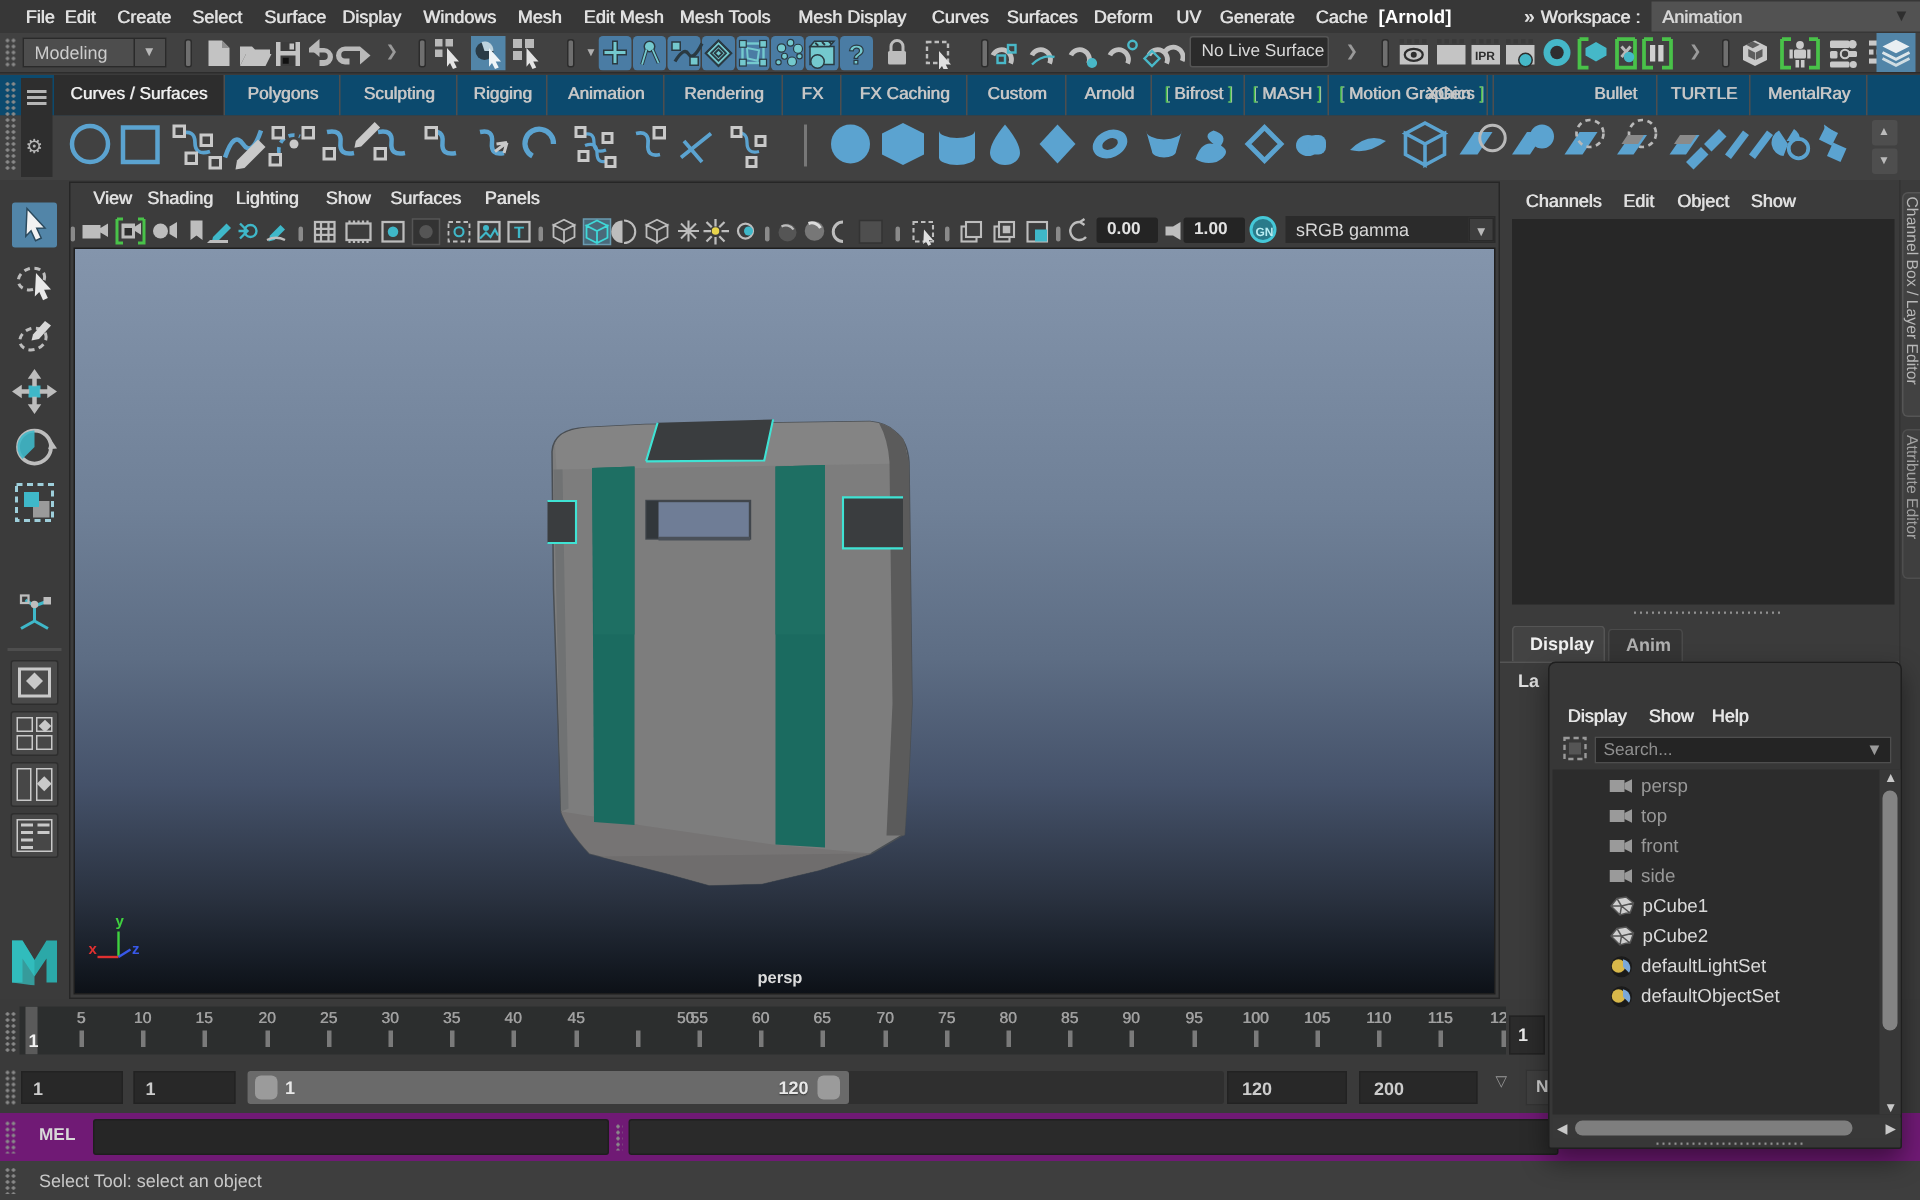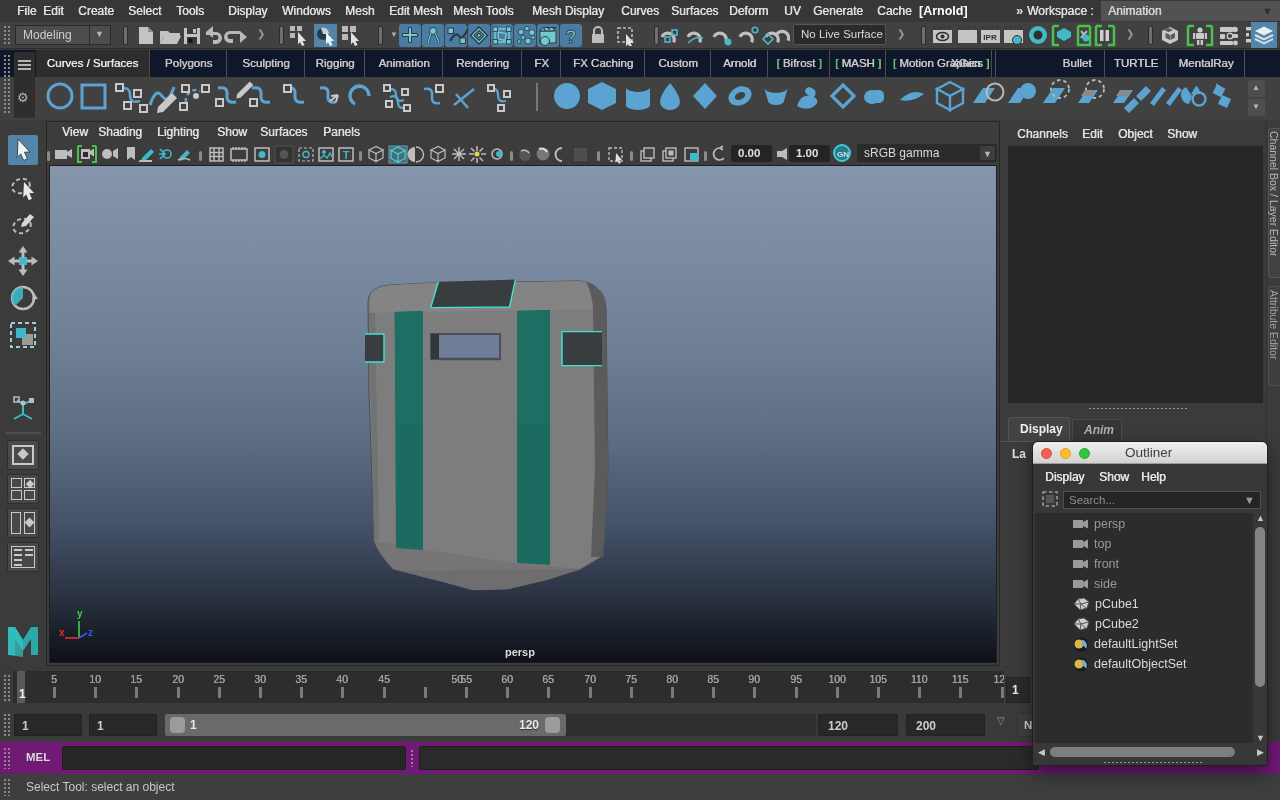--- a/index.html
+++ b/index.html
@@ -18,21 +18,21 @@
 .tlabel{position:absolute;top:2px;color:#a0a0a0;font-size:10.5px;transform:translateX(-50%);text-shadow:0.4px 0 0 #a0a0a0;}
 </style></head>
 <body>
 <div id="root">
 
 <div class="abs" id="menubar" style="left:0;top:0;width:1280px;height:22px;background:#373737;">
   <span class="abs mtxt" style="left:17px;top:4px;">File</span>
   <span class="abs mtxt" style="left:43px;top:4px;">Edit</span>
   <span class="abs mtxt" style="left:78px;top:4px;">Create</span>
   <span class="abs mtxt" style="left:128px;top:4px;">Select</span>
-  <span class="abs mtxt" style="left:176px;top:4px;">Tools</span>
+  <span class="abs mtxt" style="left:176px;top:4px;">Surface</span>
   <span class="abs mtxt" style="left:228px;top:4px;">Display</span>
   <span class="abs mtxt" style="left:282px;top:4px;">Windows</span>
   <span class="abs mtxt" style="left:345px;top:4px;">Mesh</span>
   <span class="abs mtxt" style="left:389px;top:4px;">Edit Mesh</span>
   <span class="abs mtxt" style="left:453px;top:4px;">Mesh Tools</span>
   <span class="abs mtxt" style="left:532px;top:4px;">Mesh Display</span>
   <span class="abs mtxt" style="left:621px;top:4px;">Curves</span>
   <span class="abs mtxt" style="left:671px;top:4px;">Surfaces</span>
   <span class="abs mtxt" style="left:729px;top:4px;">Deform</span>
   <span class="abs mtxt" style="left:784px;top:4px;">UV</span>
@@ -251,21 +251,21 @@
     </g>
   </svg>
   <div class="abs" style="left:1251px;top:0px;width:26px;height:26px;background:#5285a8;"></div>
   <svg class="abs" style="left:1253px;top:2px;" width="22" height="22" viewBox="0 0 22 22">
     <path d="M2,7 l9,-4.5 9,4.5 -9,4.5 z" fill="#e8eef2"></path>
     <path d="M2,11 l9,4.5 9,-4.5" fill="none" stroke="#dbe5ea" stroke-width="2"></path>
     <path d="M2,15 l9,4.5 9,-4.5" fill="none" stroke="#cfdce2" stroke-width="2"></path>
   </svg>
 </div>
 
-<div class="abs" id="tabrow" style="left:0;top:50px;width:1280px;height:27px;background:#0f172a;">
+<div class="abs" id="tabrow" style="left:0;top:50px;width:1280px;height:27px;background:#0c4a6e;">
   <div class="shtab" style="left:36px;width:114px;background:#2d2d2d;color:#f0f0f0;">Curves / Surfaces</div>
   <div class="shtab" style="left:151px;width:76px;">Polygons</div>
   <div class="shtab" style="left:228px;width:77px;">Sculpting</div>
   <div class="shtab" style="left:306px;width:59px;">Rigging</div>
   <div class="shtab" style="left:366px;width:77px;">Animation</div>
   <div class="shtab" style="left:444px;width:78px;">Rendering</div>
   <div class="shtab" style="left:523px;width:38px;">FX</div>
   <div class="shtab" style="left:562px;width:83px;">FX Caching</div>
   <div class="shtab" style="left:646px;width:65px;">Custom</div>
   <div class="shtab" style="left:712px;width:56px;">Arnold</div>
@@ -611,21 +611,21 @@
   <span class="abs mtxt" style="left:82px;top:7px;">Edit</span>
   <span class="abs mtxt" style="left:118px;top:7px;">Object</span>
   <span class="abs mtxt" style="left:167px;top:7px;">Show</span>
   <div class="abs" style="left:8px;top:26px;width:255px;height:257px;background:#272727;"></div>
   <div class="abs" style="left:88px;top:287px;width:100px;height:3px;background-image:radial-gradient(#9a9a9a 0.8px,transparent 1px);background-size:4px 3px;"></div>
 
   <div class="abs" style="left:8px;top:297px;width:62px;height:24px;background:#434343;border:1px solid #555;border-bottom:none;border-radius:3px 3px 0 0;">
     <span class="abs" style="left:11px;top:4px;color:#f0f0f0;font-size:12px;font-weight:700;">Display</span>
   </div>
   <div class="abs" style="left:72px;top:299px;width:50px;height:22px;background:#353535;border:1px solid #4a4a4a;border-bottom:none;border-radius:3px 3px 0 0;">
-    <span class="abs" style="left:11px;top:3px;color:#b0b0b0;font-size:12px;font-weight:700;font-style:italic;">Anim</span>
+    <span class="abs" style="left:11px;top:3px;color:#b0b0b0;font-size:12px;font-weight:700;">Anim</span>
   </div>
   <div class="abs" style="left:0px;top:321px;width:272px;height:1px;background:#555;"></div>
   <span class="abs" style="left:12px;top:327px;color:#e0e0e0;font-size:12px;font-weight:700;">La</span>
 </div>
 
 <div class="abs" style="left:1266px;top:120px;width:14px;height:680px;background:#3b3b3b;border-left:1px solid #333;">
   <div class="abs" style="left:1px;top:8px;width:13px;height:150px;background:#424242;border:1px solid #555;border-right:none;border-radius:4px 0 0 4px;"></div>
   <div class="abs" style="left:1px;top:166px;width:13px;height:100px;background:#3f3f3f;border:1px solid #4e4e4e;border-right:none;border-radius:4px 0 0 4px;"></div>
   <span class="abs" style="left:13px;top:11px;color:#b8b8b8;font-size:10.5px;white-space:nowrap;transform:rotate(90deg);transform-origin:0 0;">Channel Box / Layer Editor</span>
   <span class="abs" style="left:13px;top:170px;color:#a2a2a2;font-size:10.5px;white-space:nowrap;transform:rotate(90deg);transform-origin:0 0;">Attribute Editor</span>
@@ -727,26 +727,20 @@
   <div class="abs" style="left:419px;top:4px;width:620px;height:24px;background:#2a2a2a;border:1px solid #1f1f1f;border-radius:2px;"></div>
 </div>
 
 <div class="abs" id="helpline" style="left:0;top:774px;width:1280px;height:26px;background:#3e3e3e;">
   <div class="abs dots" style="left:3px;top:4px;width:8px;height:18px;"></div>
   <span class="abs" style="left:26px;top:6px;color:#c8c8c8;font-size:12px;">Select Tool: select an object</span>
 </div>
 
 <div class="abs" id="outliner" style="left:1032px;top:441px;width:236px;height:325px;background:#373737;border:1px solid #1f1f1f;border-radius:5px 5px 2px 2px;box-shadow:0 8px 18px rgba(0,0,0,0.45);">
 
-  <div class="abs" style="left:0;top:0;width:234px;height:22px;background:linear-gradient(#efefef,#d2d2d2);border-radius:5px 5px 0 0;border-bottom:1px solid #9c9c9c;">
-    <div class="abs" style="left:8px;top:5.5px;width:11px;height:11px;border-radius:50%;background:#f35f57;border:0.5px solid #d94c42;"></div>
-    <div class="abs" style="left:27px;top:5.5px;width:11px;height:11px;border-radius:50%;background:#fbbc2f;border:0.5px solid #dfa023;"></div>
-    <div class="abs" style="left:46px;top:5.5px;width:11px;height:11px;border-radius:50%;background:#2fc840;border:0.5px solid #24a832;"></div>
-    <span class="abs" style="left:92px;top:3px;color:#3e3e42;font-size:13.5px;">Outliner</span>
-  </div>
 
   <span class="abs" style="left:12px;top:28px;color:#e4e4e4;font-size:12px;text-shadow:0.5px 0 0 #e4e4e4;">Display</span>
   <span class="abs" style="left:66px;top:28px;color:#e4e4e4;font-size:12px;text-shadow:0.5px 0 0 #e4e4e4;">Show</span>
   <span class="abs" style="left:108px;top:28px;color:#e4e4e4;font-size:12px;text-shadow:0.5px 0 0 #e4e4e4;">Help</span>
 
   <svg class="abs" style="left:8px;top:48px;" width="18" height="18" viewBox="0 0 18 18">
     <rect x="2" y="2" width="14" height="14" fill="none" stroke="#9a9a9a" stroke-width="1.6" stroke-dasharray="3.5,2.5"></rect>
     <rect x="5" y="5" width="8" height="8" fill="#555555"></rect>
   </svg>
   <div class="abs" style="left:30px;top:49px;width:198px;height:18px;background:#242424;border:1px solid #4e4e4e;">

